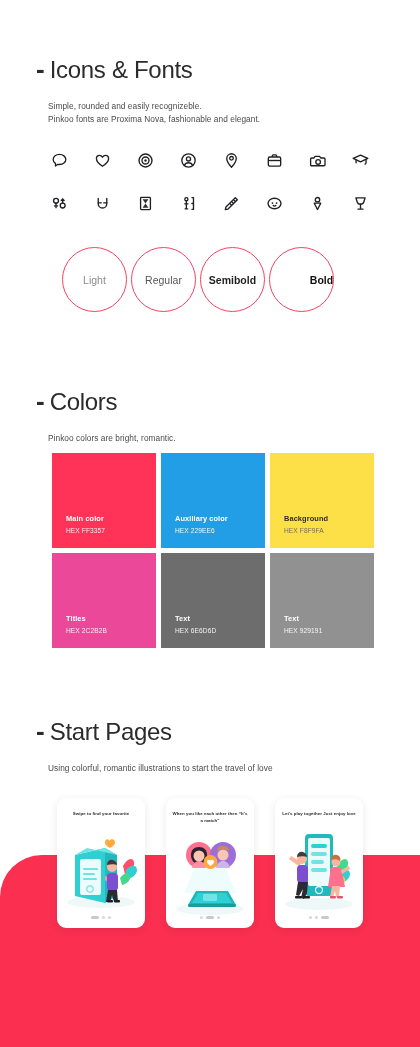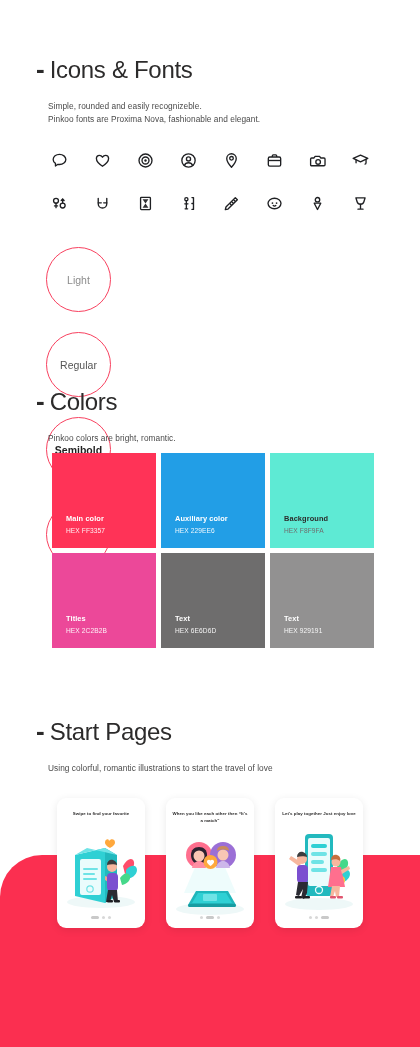--- a/index.html
+++ b/index.html
@@ -35,21 +35,21 @@
     display: flex; justify-content: flex-start;
     padding-left: 38px; gap: 0;
   }
   .icon-cell {
     width: 43px; height: 34px;
     display: flex; align-items: center; justify-content: center;
   }
   .icon-cell svg { display: block; }
 
   
-  .circles { display: flex; padding-left: 46px; gap: 20px; flex-direction: column; }
+  .circles { display: flex; padding-left: 62px; gap: 4px; }
   .circle {
     width: 65px; height: 65px; border-radius: 50%;
     border: 1.2px solid #f8415f;
     display: flex; align-items: center; justify-content: center;
     font-size: 10.5px; color: #3a3a3a;
   }
   .w-light   { font-weight: 300; color: #8c8c8c; }
   .w-regular { font-weight: 400; color: #555; }
   .w-semi    { font-weight: 700; color: #1f1f1f; }
   .w-bold    { font-weight: 700; color: #111; margin-left: 40px; }
@@ -260,21 +260,21 @@
 
   <div class="section swatch-grid" style="top:453px;">
     <div class="swatch light-text" style="background:#ff3357;">
       <span class="sw-name">Main color</span>
       <span class="sw-hex">HEX FF3357</span>
     </div>
     <div class="swatch light-text" style="background:#229ee6;">
       <span class="sw-name">Auxiliary color</span>
       <span class="sw-hex">HEX 229EE6</span>
     </div>
-    <div class="swatch dark-text" style="background:#5eead4;">
+    <div class="swatch dark-text" style="background:#fde047;">
       <span class="sw-name">Background</span>
       <span class="sw-hex">HEX F8F9FA</span>
     </div>
     <div class="swatch light-text" style="background:#ec4899;">
       <span class="sw-name">Titles</span>
       <span class="sw-hex">HEX 2C2B2B</span>
     </div>
     <div class="swatch light-text" style="background:#6e6d6d;">
       <span class="sw-name">Text</span>
       <span class="sw-hex">HEX 6E6D6D</span>

